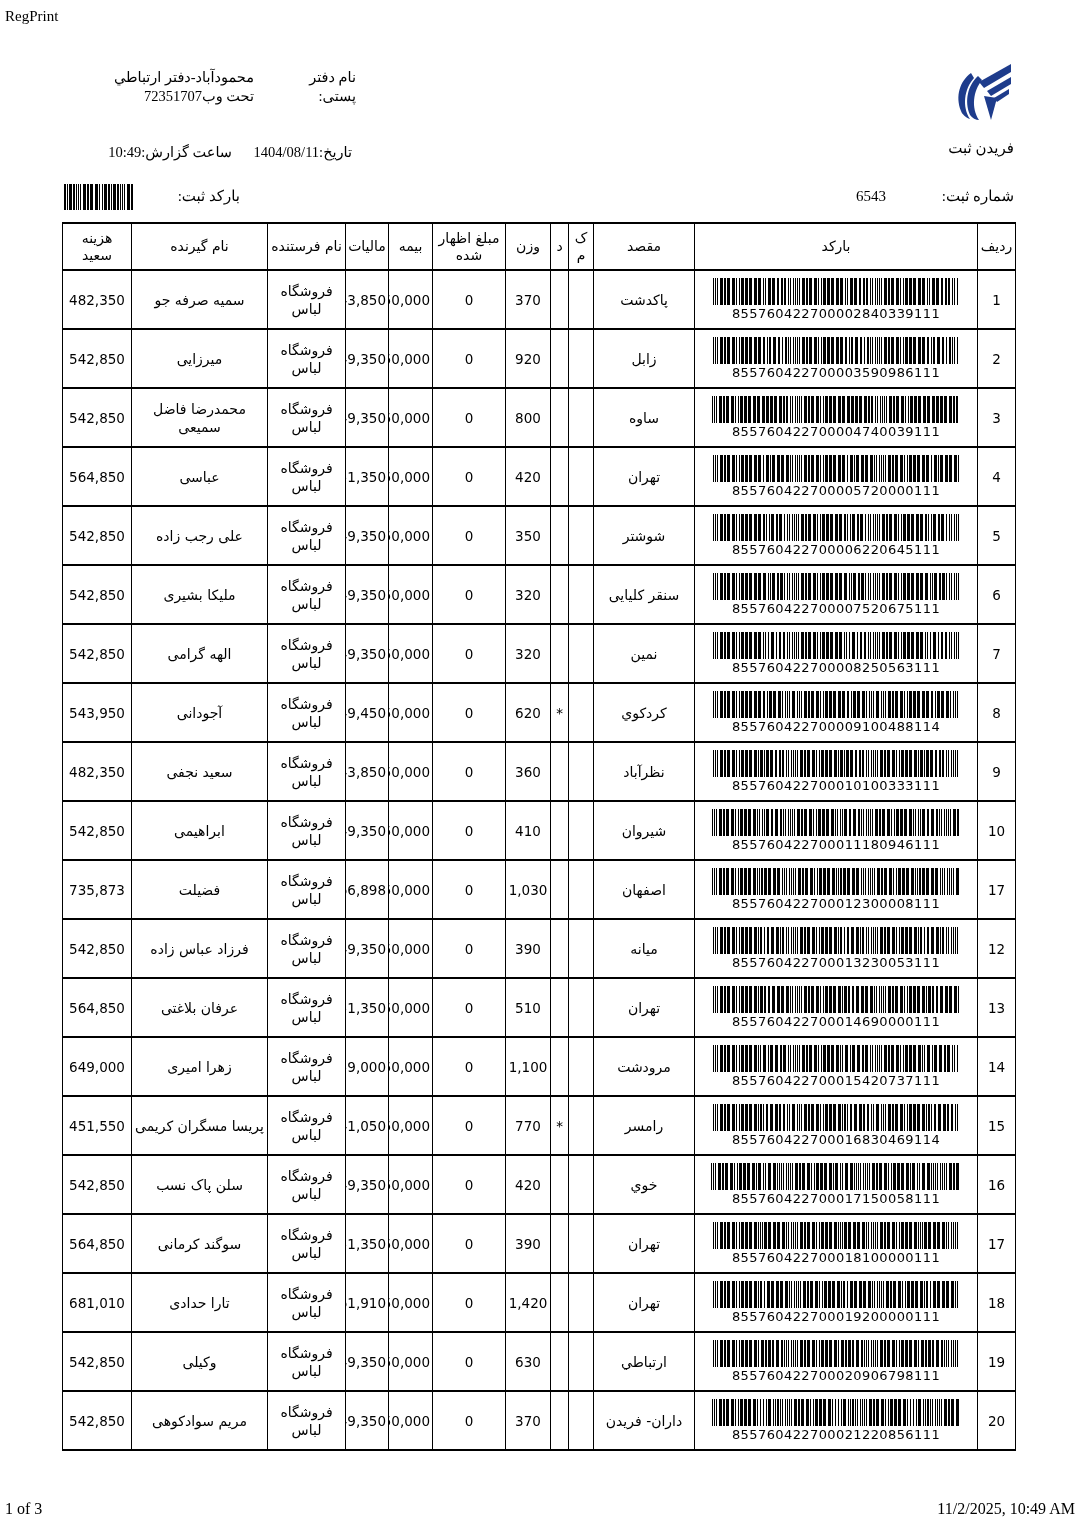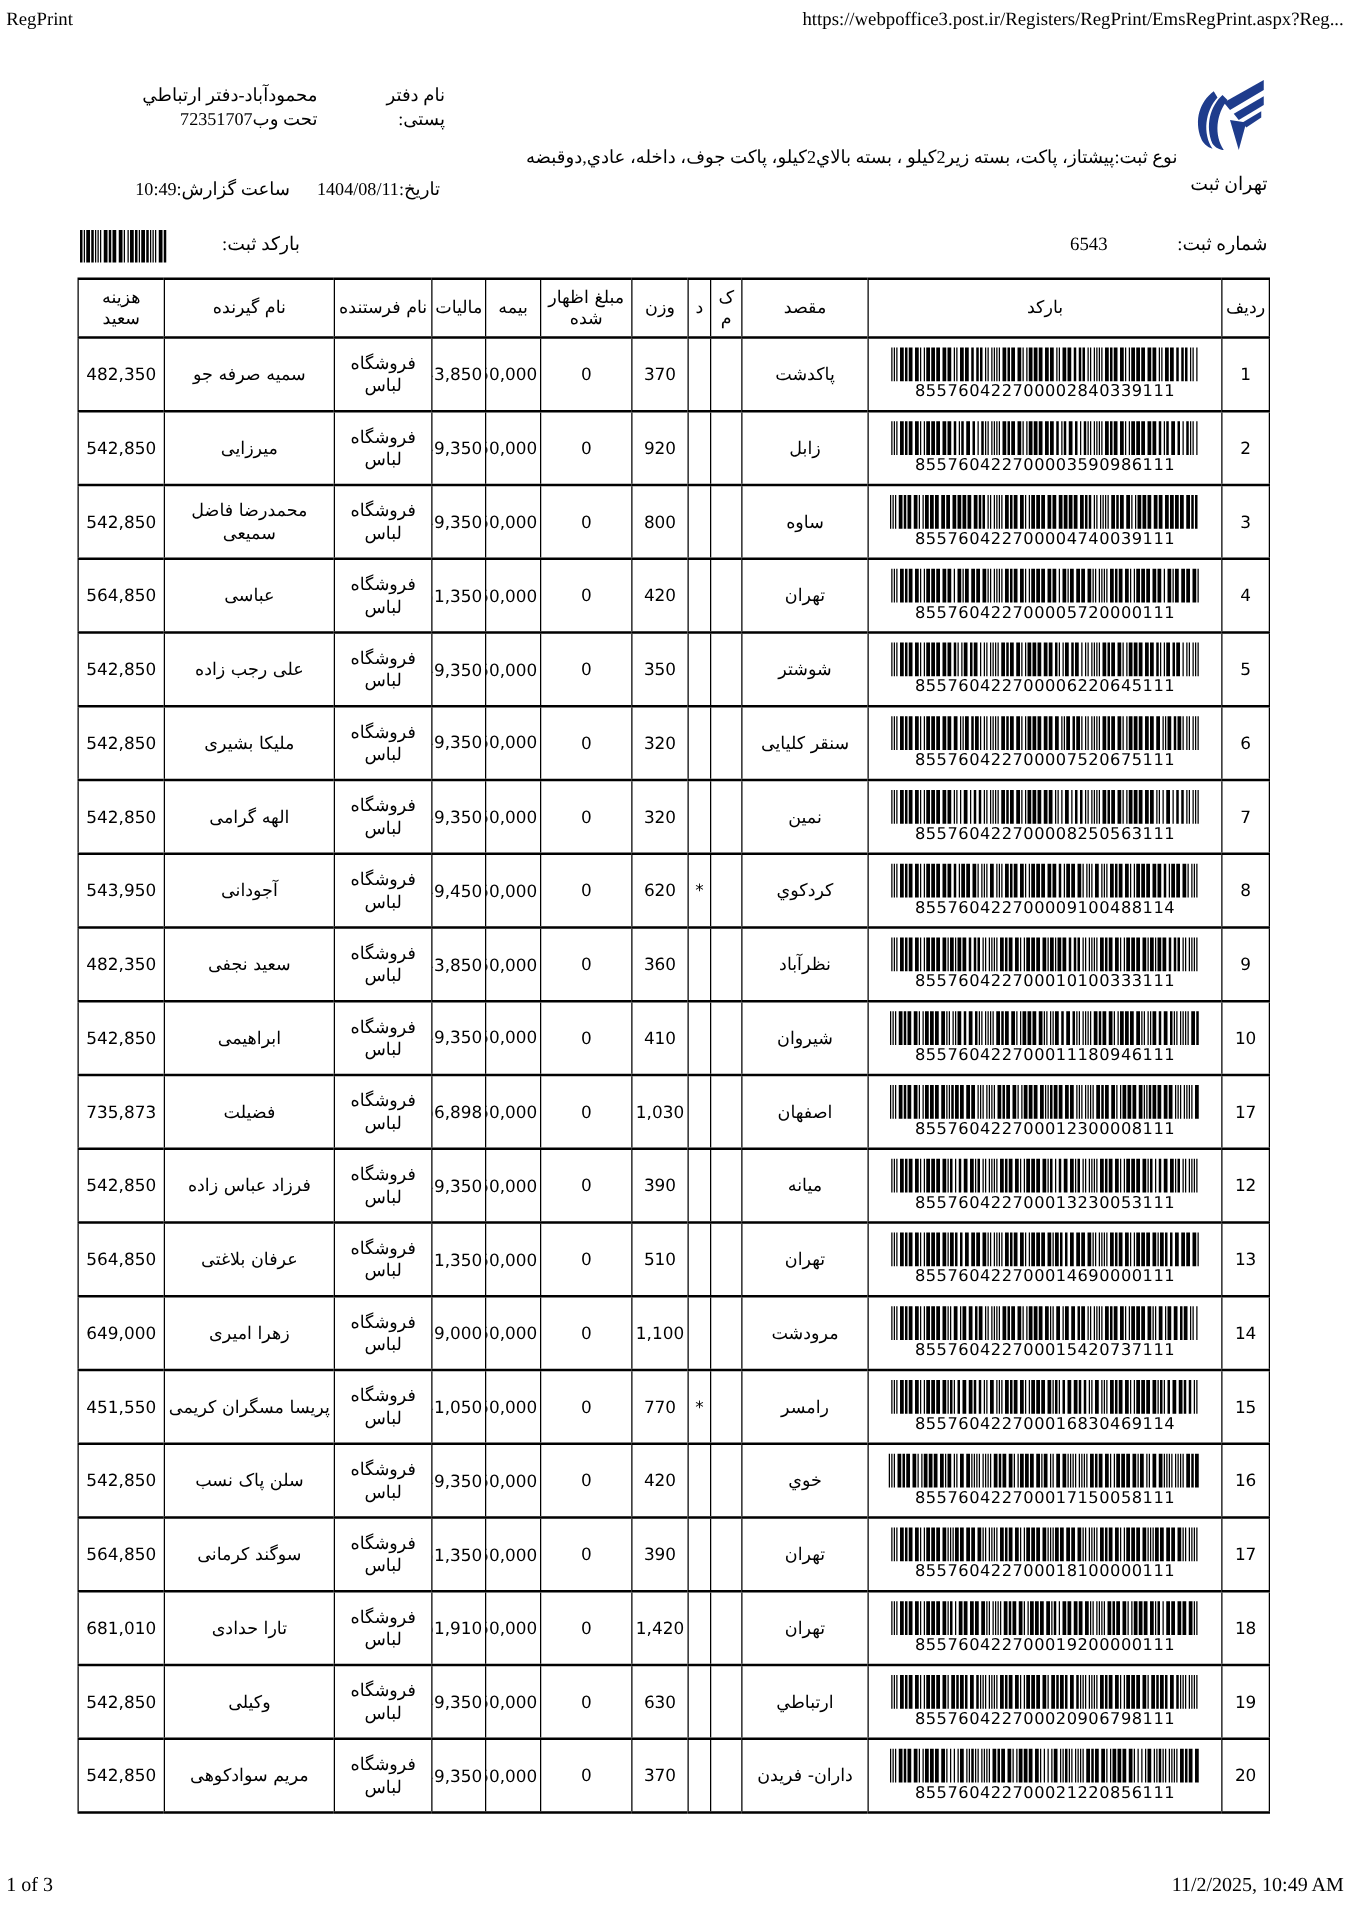--- a/index.html
+++ b/index.html
@@ -58,38 +58,36 @@
   .bc-wrap { display: flex; flex-direction: column; align-items: center; }
   .bars { display: flex; direction: ltr; height: 27px; align-items: stretch; justify-content: center; }
   .bc-num { direction: ltr; font-size: 13px; letter-spacing: 0.4px; margin-top: 1px; font-family: "DejaVu Sans", sans-serif; }
 </style>
 </head>
 <body>
 
 <div class="page">
 
   <div class="chrome chrome-app">RegPrint</div>
-  <div class="chrome chrome-url">https://webpoffice3.post.ir/Registers/RegPrint/EmsRegPrint.aspx?Reg...</div>
   <div class="chrome chrome-page">1 of 3</div>
   <div class="chrome chrome-date">11/2/2025, 10:49 AM</div>
 
   <div class="logo-box">
     <svg width="64" height="66" viewBox="0 0 64 66" xmlns="http://www.w3.org/2000/svg">
       <g fill="#1e3c8c">
         <path d="M21,13 C10,21 5,36 11,51 C12,54 16,58 20,59 C12,47 14,29 24,18 Z"></path>
         <path d="M28,16 C18,25 14,41 20,55 C22,58 26,60 29,60 C21,48 23,31 32,20 Z"></path>
         <path d="M61,4 L29,22 L34,28 L61,12 Z"></path>
         <path d="M61,17 L37,31 L41,36 L61,24 Z"></path>
         <path d="M59,29 L44,38 L47,42 L59,34 Z"></path>
         <path d="M34,36 L41,60 L47,38 Z"></path>
       </g>
     </svg>
   </div>
-  <div class="hdr-abs report-label">تهران ثبت</div>
-  <div class="report-type hdr-abs">نوع ثبت:پیشتاز، پاکت، بسته زیر2کیلو ، بسته بالاي2کیلو، پاکت جوف، داخله، عادي,دوقبضه</div>
+  <div class="hdr-abs report-label">فریدن ثبت</div>
 
   <div class="hdr-abs office-label">نام دفتر پستی:</div>
   <div class="hdr-abs office-value">محمودآباد-دفتر ارتباطي تحت وب72351707</div>
   <div class="hdr-abs date-field">تاریخ:1404/08/11</div>
   <div class="hdr-abs time-field">ساعت گزارش:10:49</div>
 
   <div class="hdr-abs regno-label">شماره ثبت:</div>
   <div class="hdr-abs regno-value">6543</div>
   <div class="hdr-abs regbc-label">بارکد ثبت:</div>
   <div class="reg-barcode">

